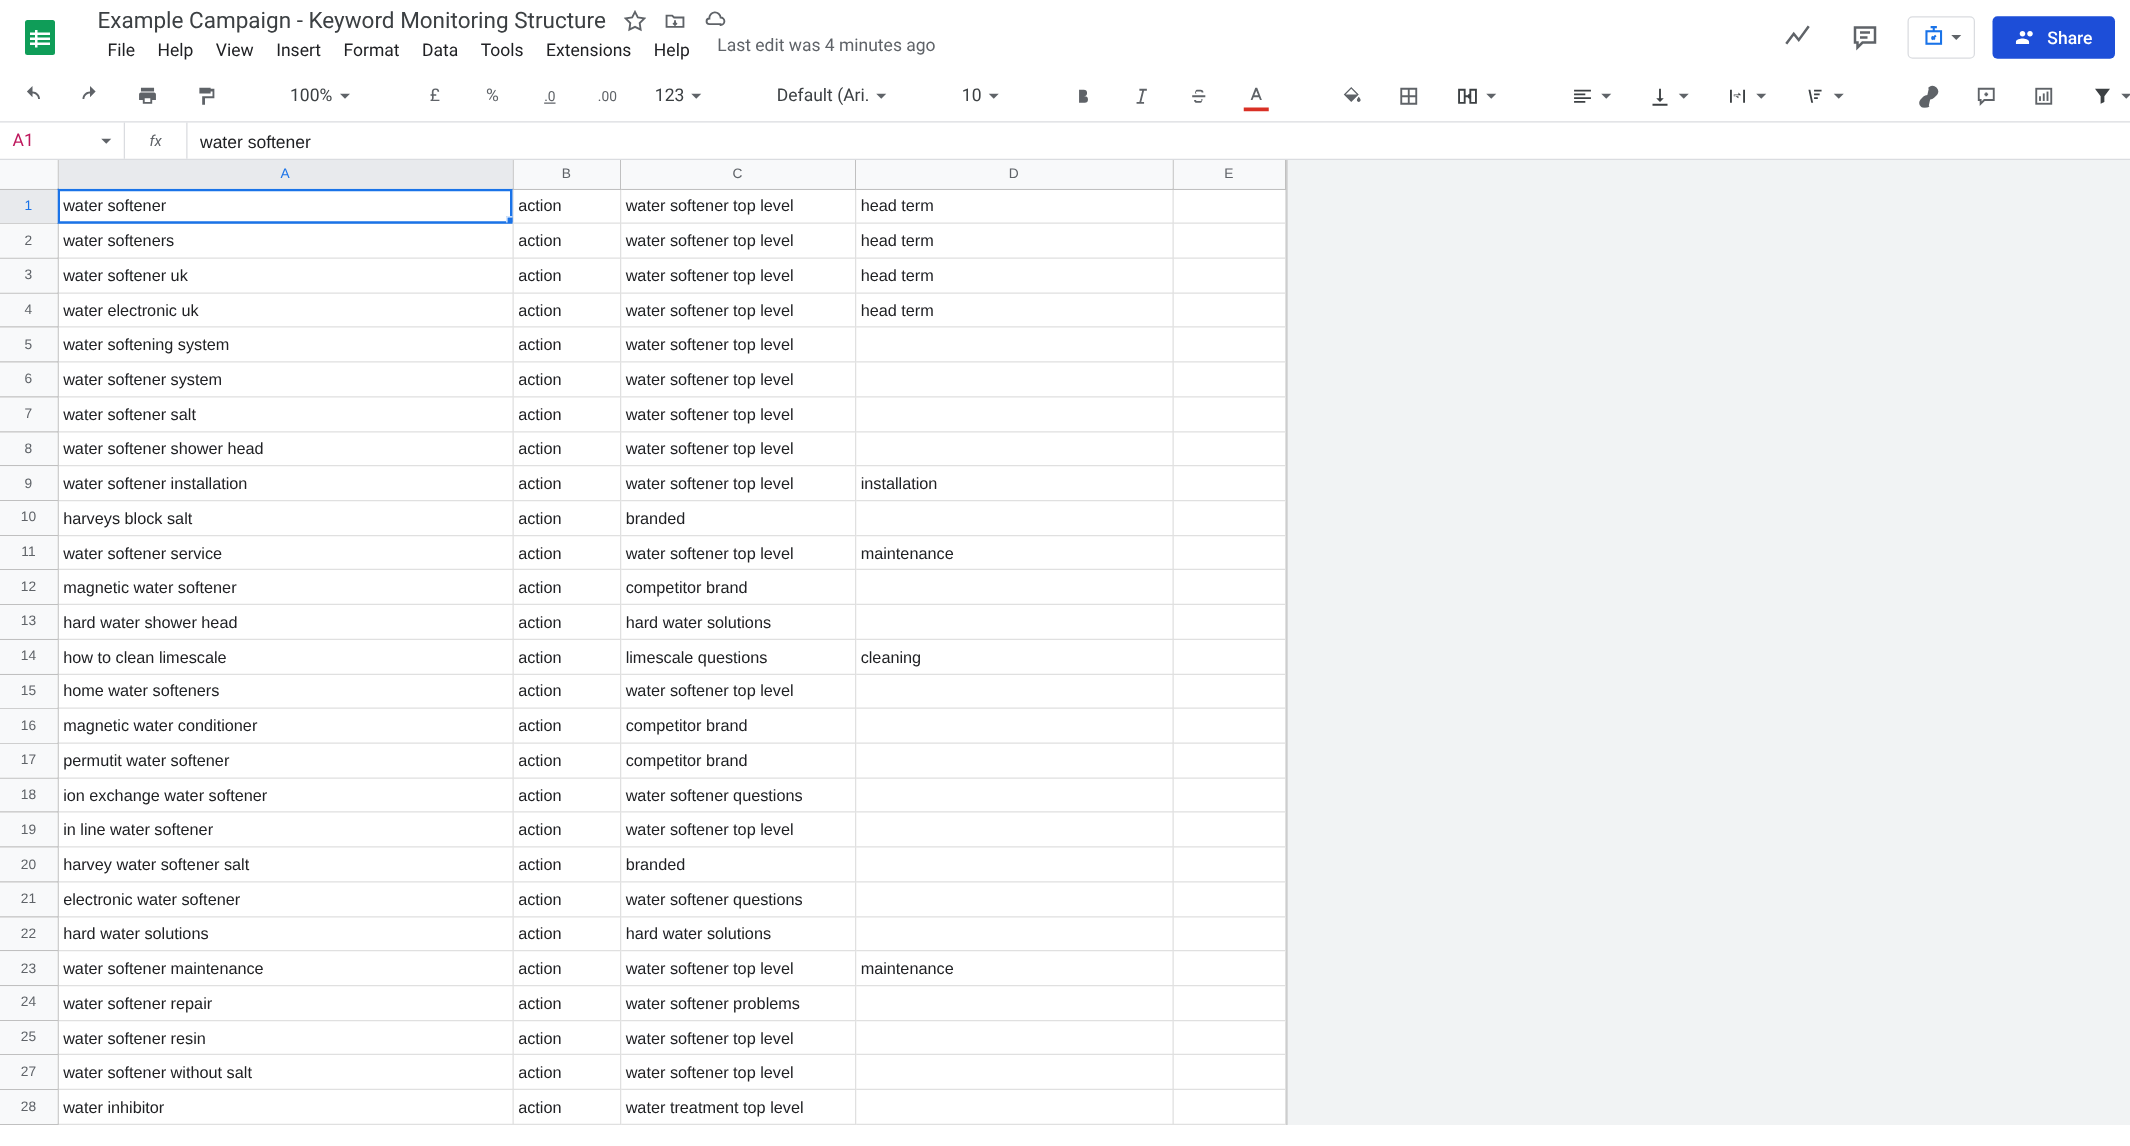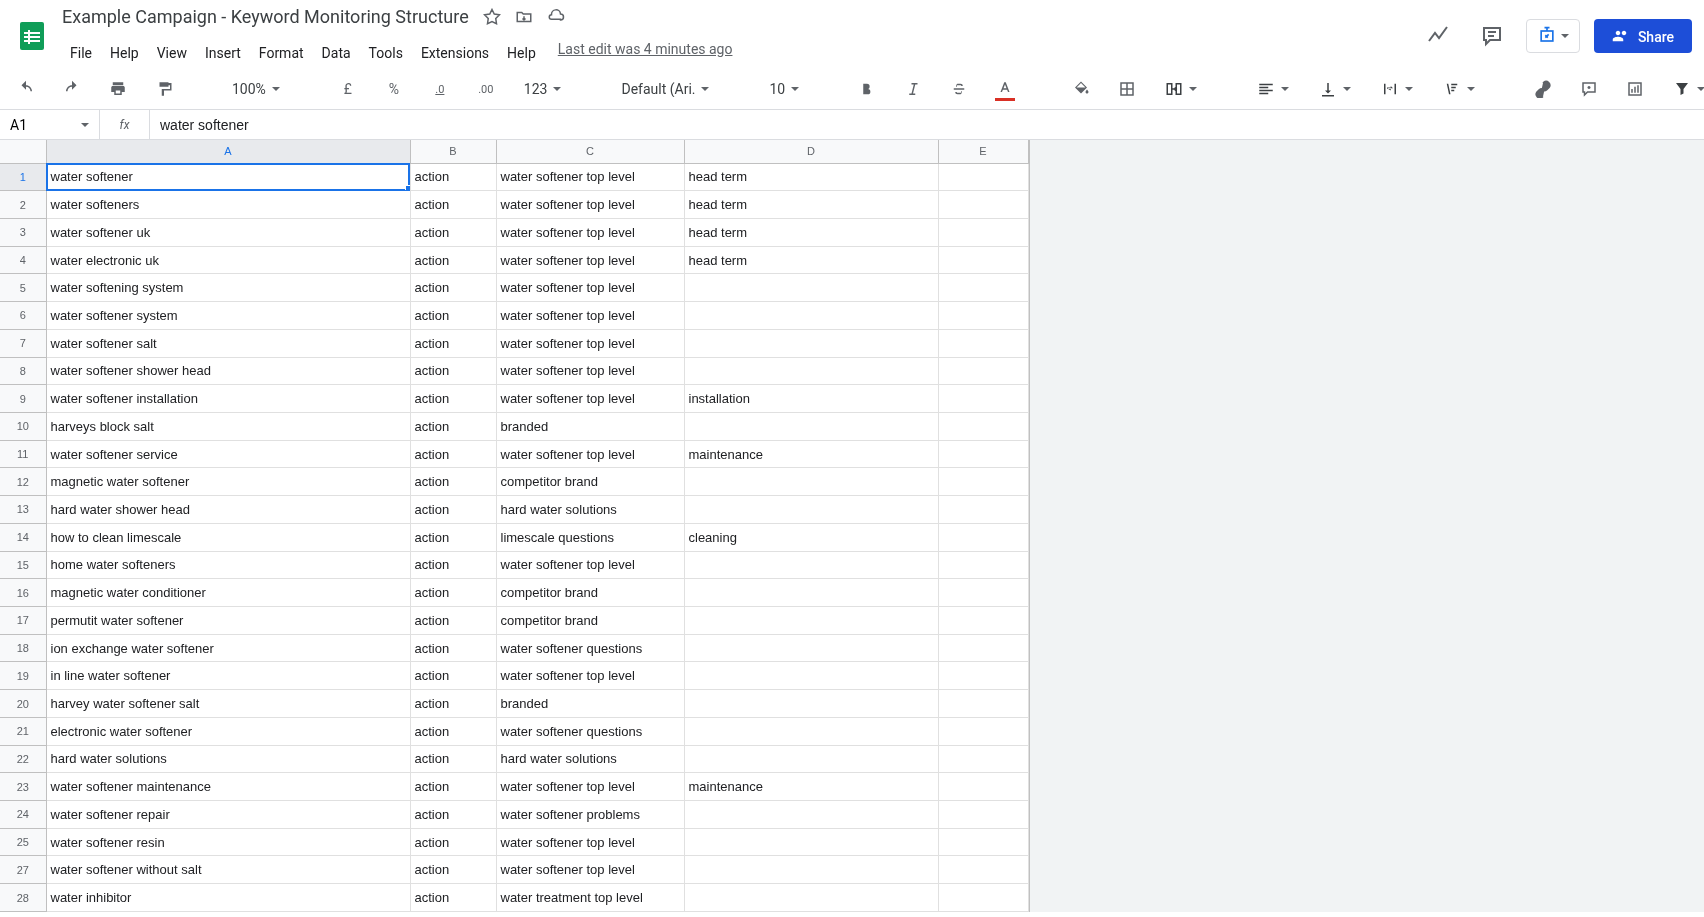--- a/index.html
+++ b/index.html
@@ -18,21 +18,22 @@
       width: 40px;
       height: 40px;
       display: flex;
       align-items: center;
       justify-content: center;
     }
     .title-area {
       flex: 1;
       display: flex;
       flex-direction: column;
-      gap: 14px;
+      gap: 2px;
+      margin-left: 16px;
     }
     .title-row {
       display: flex;
       align-items: center;
       gap: 14px;
     }
     .doc-title {
       font-size: 18px;
       color: #3c4043;
       font-weight: 400;
@@ -51,21 +52,20 @@
     .menu-item {
       padding: 4px 8px;
       font-size: 14px;
       color: #202124;
       cursor: pointer;
       border-radius: 4px;
     }
     .last-edit {
       font-size: 14px;
       color: #5f6368;
-      text-decoration: underline;
       margin-left: 12px;
       cursor: pointer;
     }
     .header-right {
       display: flex;
       align-items: center;
       gap: 14px;
     }
     .header-icon {
       width: 40px;
@@ -146,21 +146,21 @@
     .formula-bar {
       display: flex;
       align-items: center;
       border-bottom: 1px solid #dadce0;
       height: 30px;
     }
     .name-box {
       width: 100px;
       padding: 0 10px;
       font-size: 14px;
-      color: #000000;
+      color: #be185d;
       display: flex;
       align-items: center;
       justify-content: space-between;
       border-right: 1px solid #dadce0;
       height: 100%;
     }
     .fx-box {
       width: 50px;
       display: flex;
       align-items: center;

